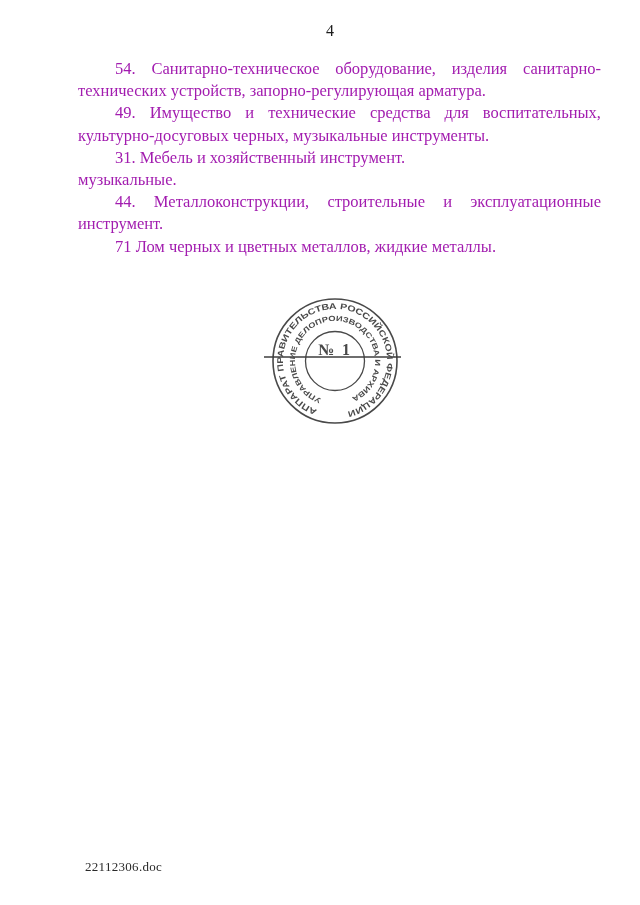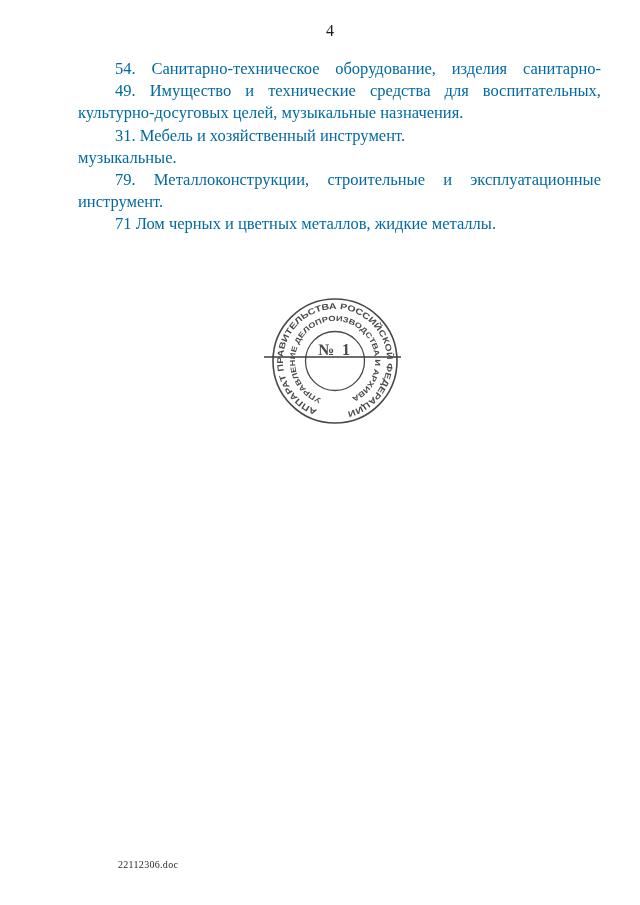--- a/index.html
+++ b/index.html
@@ -25,21 +25,21 @@
     font-size: 16px;
     color: #1c1c1c;
   }
   .body-text {
     position: absolute;
     top: 58px;
     left: 78px;
     width: 523px;
     font-size: 16.5px;
     line-height: 22.2px;
-    color: #0369a1;
+    color: #a21caf;
   }
   .para { margin: 0; padding: 0; }
   .line {
     text-align: justify;
   }
   .line.jl {
     text-align-last: justify;
     -moz-text-align-last: justify;
   }
   .line.first {
@@ -52,54 +52,54 @@
     width: 144px;
     height: 136px;
     filter: blur(0.3px);
     opacity: 0.92;
   }
   .stamp-wrap svg { display: block; }
   .footer-filename {
     position: absolute;
     left: 85px;
     top: 859px;
-    font-size: 10px;
+    font-size: 13px;
     letter-spacing: 0.3px;
     color: #2a2a2a;
-    margin-left: 33px;
   }
 </style>
 </head>
 <body>
 
 <div class="page">
 
   <div class="page-number">4</div>
 
   <div class="body-text">
 
     <div class="para">
       <div class="line first jl">54. Санитарно-техническое оборудование, изделия санитарно-</div>
+      <div class="line">технических устройств, запорно-регулирующая арматура.</div>
     </div>
 
     <div class="para">
       <div class="line first jl">49. Имущество и технические средства для воспитательных,</div>
-      <div class="line">культурно-досуговых целей, музыкальные назначения.</div>
+      <div class="line">культурно-досуговых черных, музыкальные инструменты.</div>
     </div>
 
     <div class="para">
       <div class="line first">31. Мебель и хозяйственный инструмент.</div>
     </div>
 
     <div class="para">
       <div class="line">музыкальные.</div>
     </div>
 
     <div class="para">
-      <div class="line first jl">79. Металлоконструкции, строительные и эксплуатационные</div>
+      <div class="line first jl">44. Металлоконструкции, строительные и эксплуатационные</div>
       <div class="line">инструмент.</div>
     </div>
 
     <div class="para">
       <div class="line first">71 Лом черных и цветных металлов, жидкие металлы.</div>
     </div>
 
   </div>
 
   <div class="stamp-wrap">

